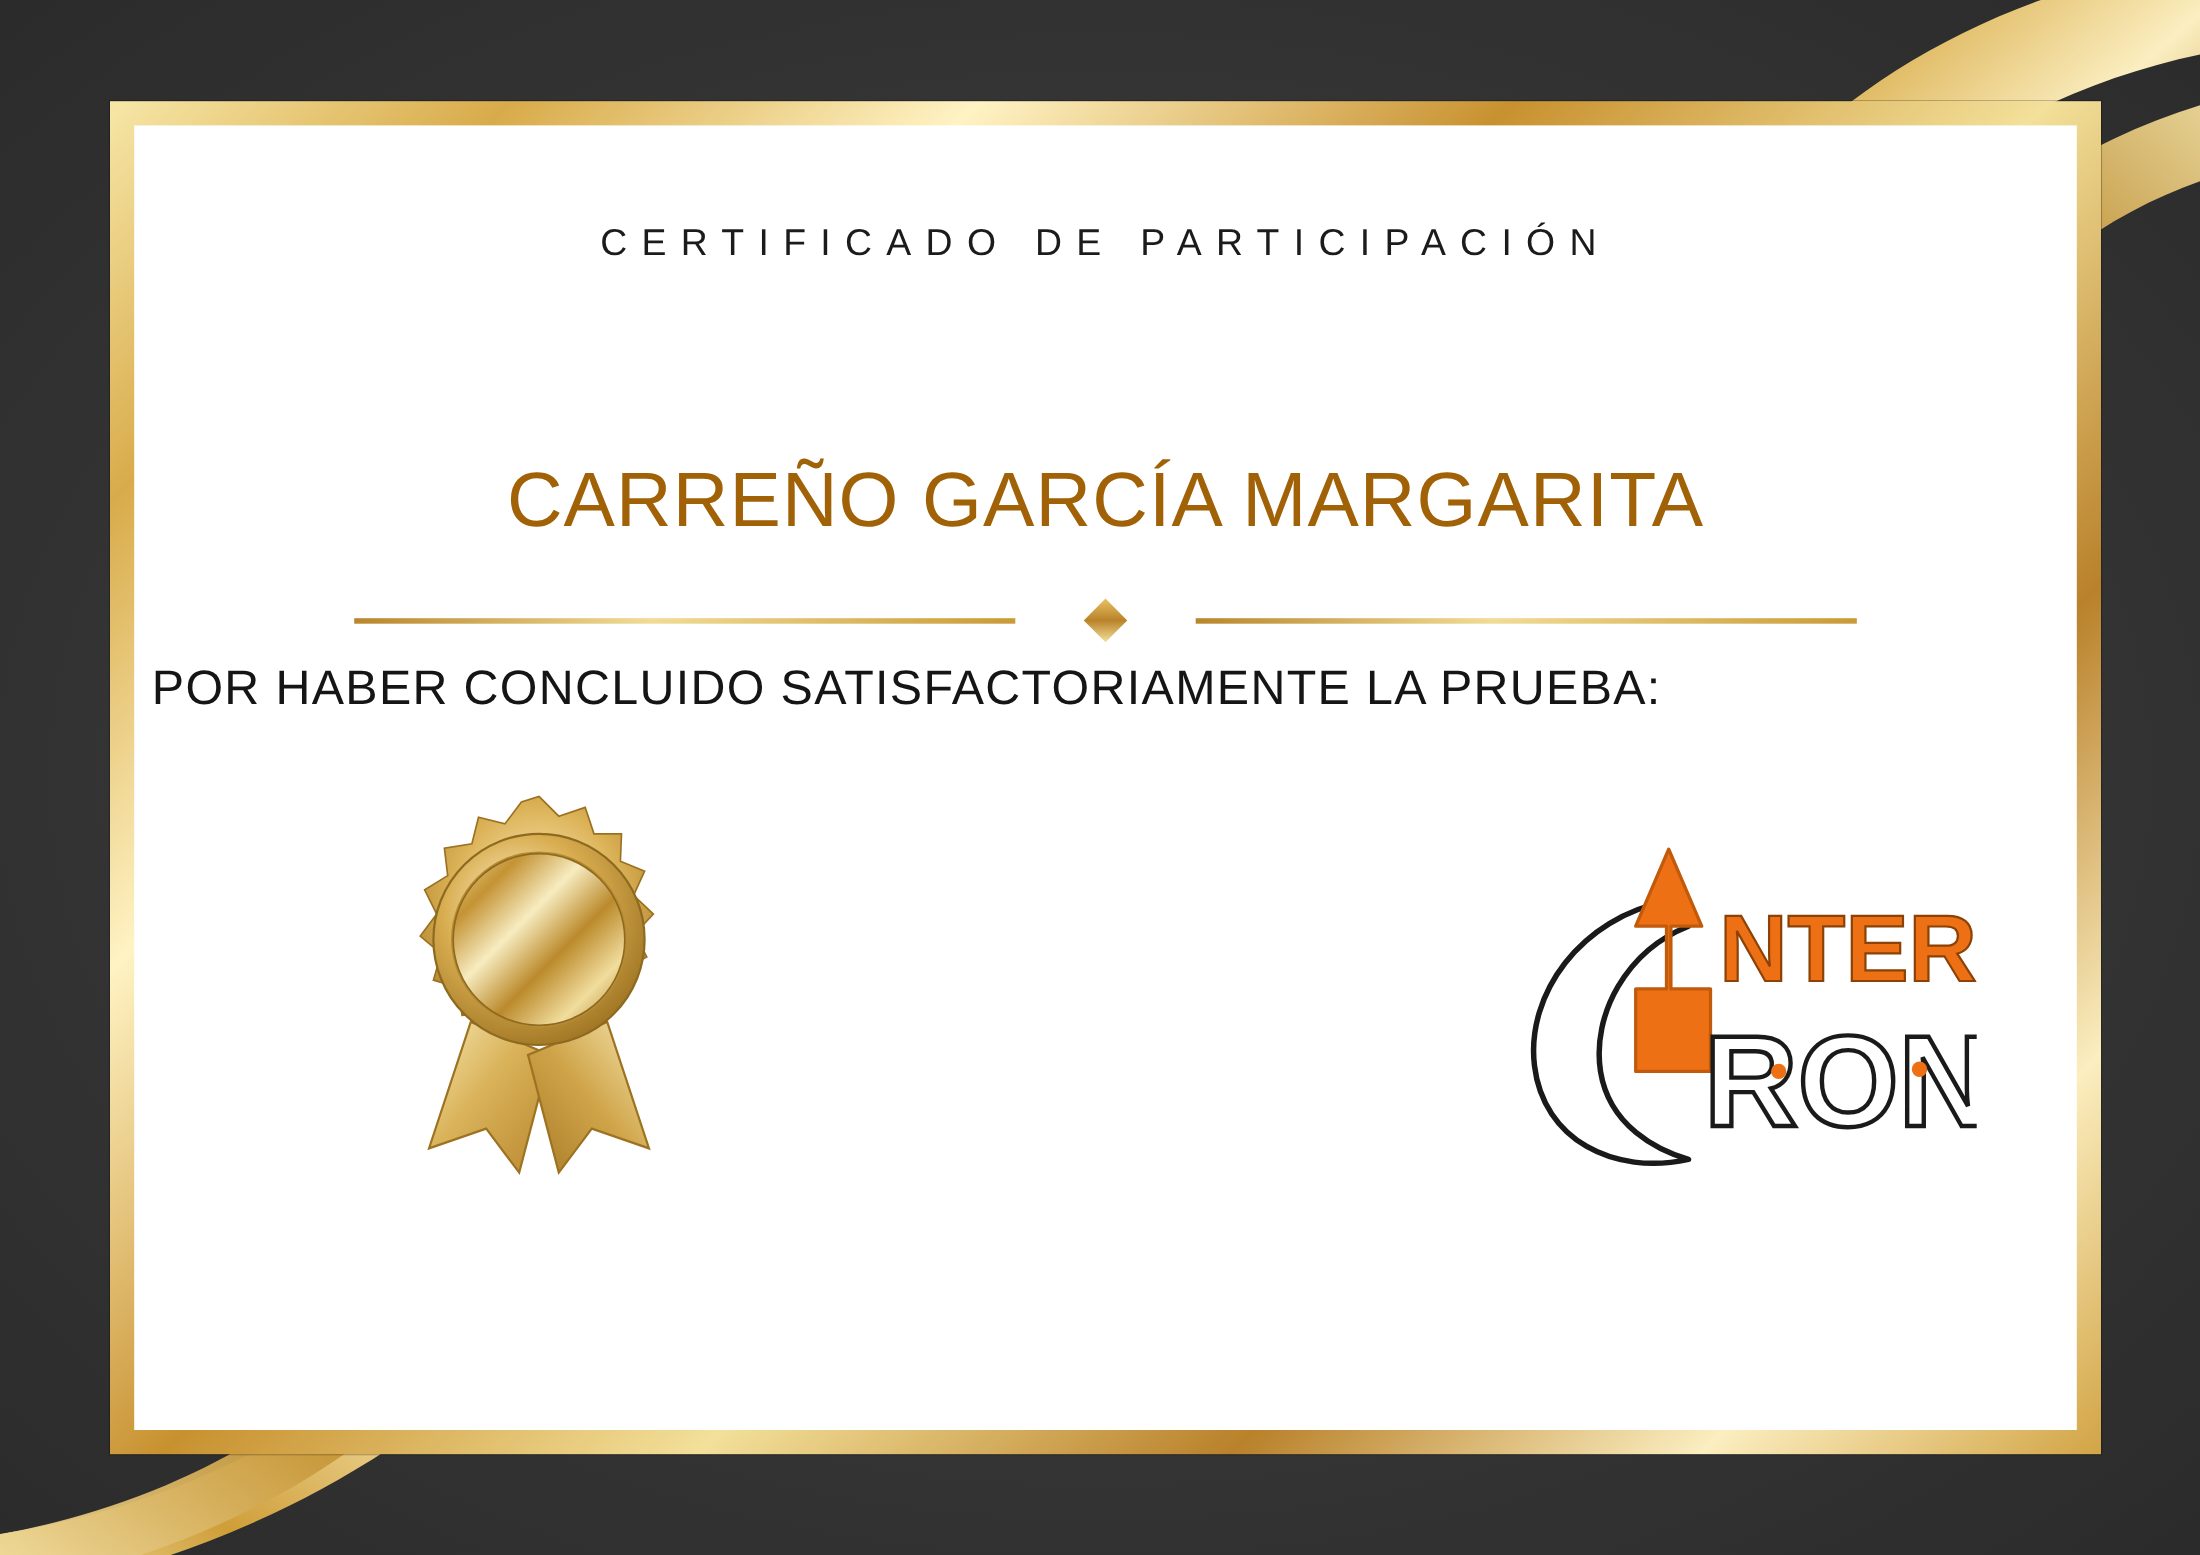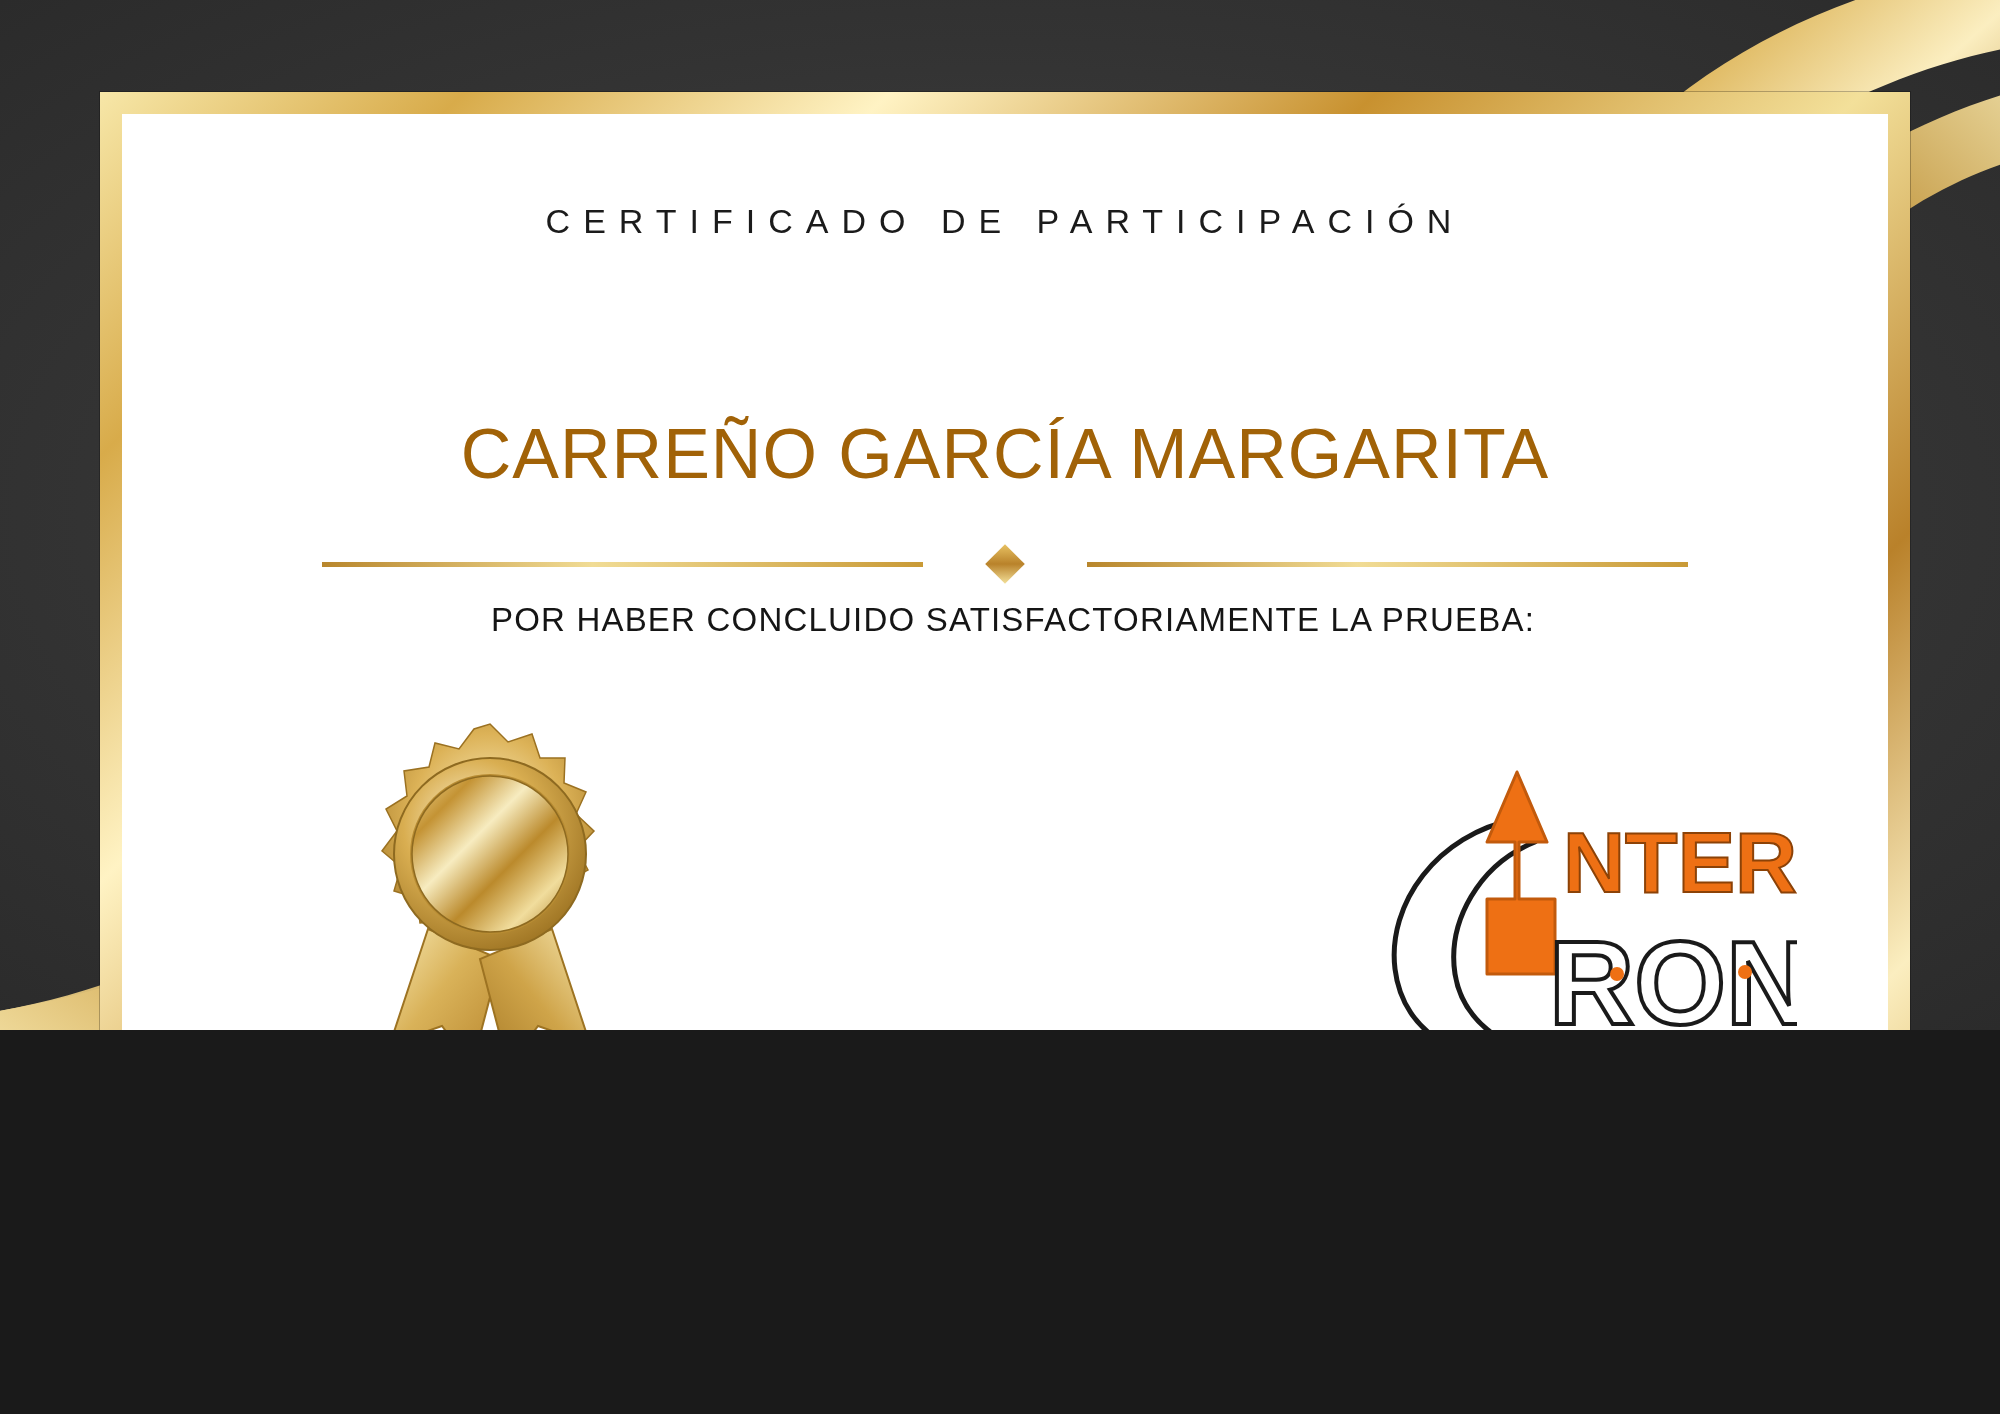--- a/index.html
+++ b/index.html
@@ -11,21 +11,21 @@
     width: 2000px;
     height: 1414px;
     overflow: hidden;
     font-family: "Liberation Sans", sans-serif;
   }
 
   
   .page {
     position: relative;
     width: 2000px;
-    height: 1030px;
+    height: 1414px;
     background: #3a3a3a;
     overflow: hidden;
   }
   
   .page::before {
     content: "";
     position: absolute;
     inset: 0;
     background: radial-gradient(ellipse at 50% 50%, #454545 0%, #333 65%, #2b2b2b 100%);
     pointer-events: none;
@@ -113,22 +113,21 @@
     margin-left: -14px;
     transform: rotate(45deg);
     background: linear-gradient(135deg, #e8c263 0%, #b9822a 50%, #f3e09a 100%);
   }
 
   .cert-sub {
     position: absolute;
     top: 487px;
     left: 16px;
     right: 0;
-    text-align: center;
-    font-size: 33px;
+    font-size: 44px;
     letter-spacing: 1.2px;
     color: #151515;
     white-space: nowrap;
   }
 
   
   .results {
     position: absolute;
     left: 560px;
     top: 600px;

